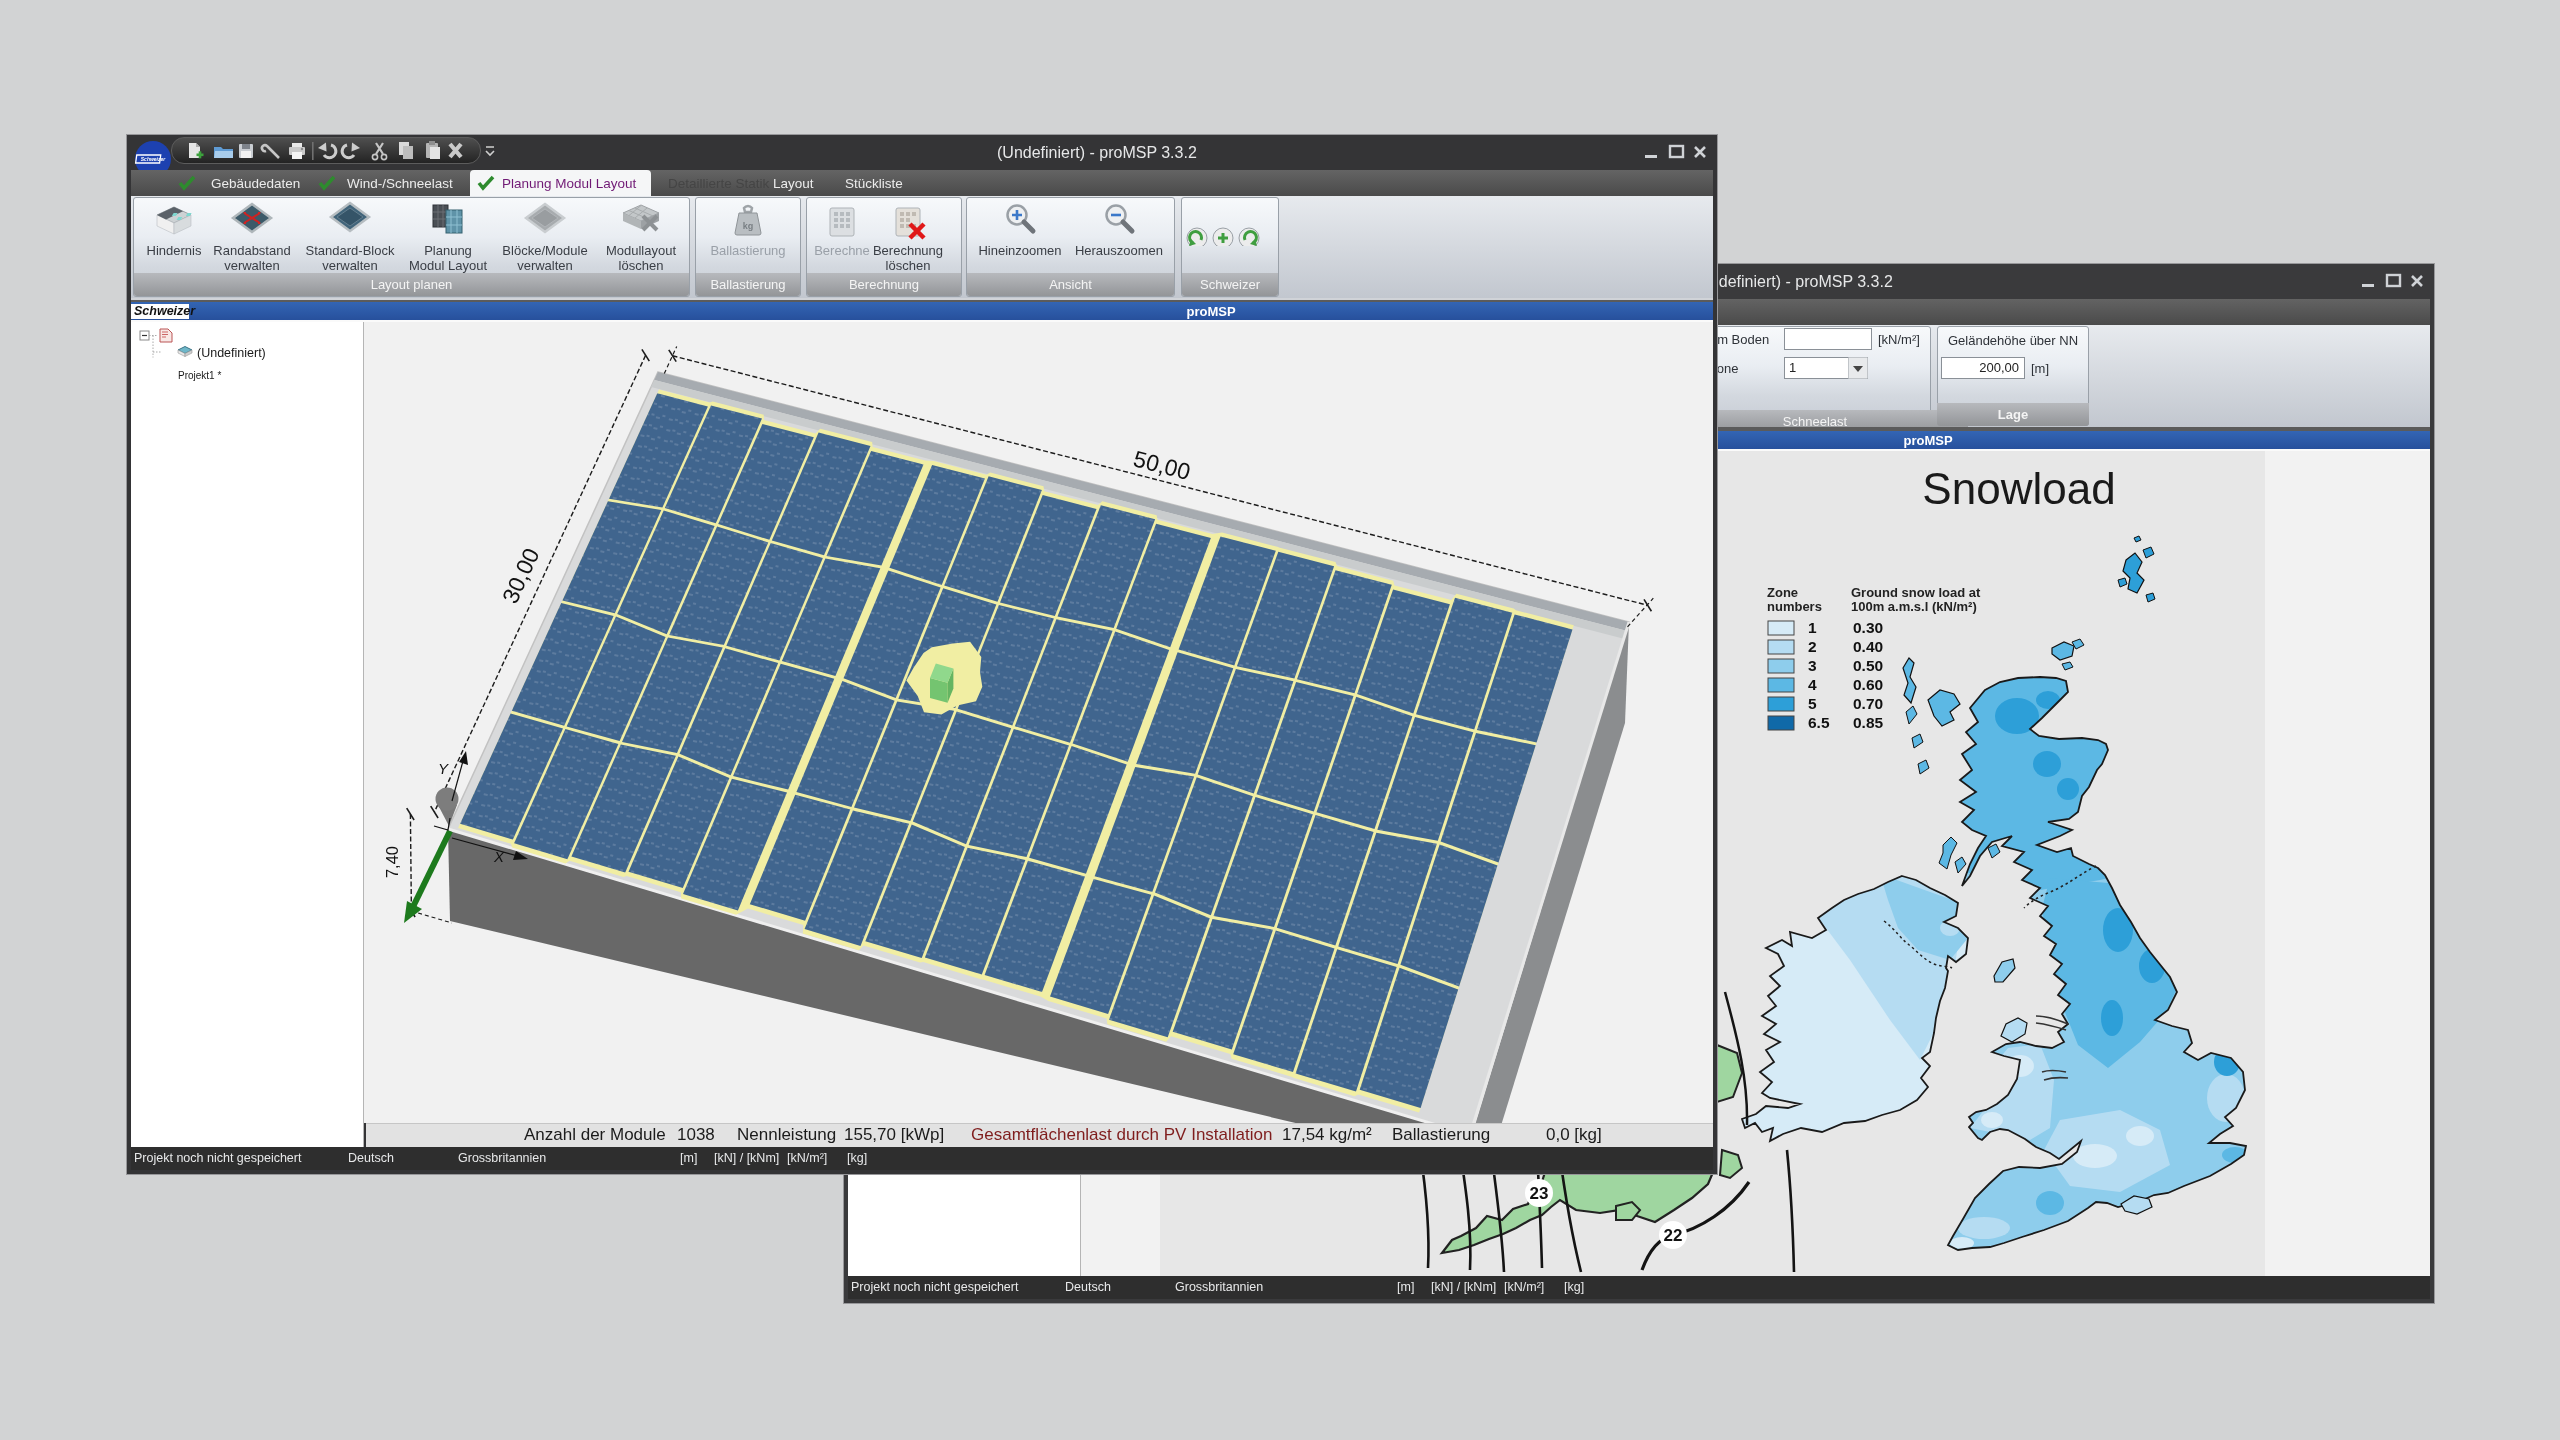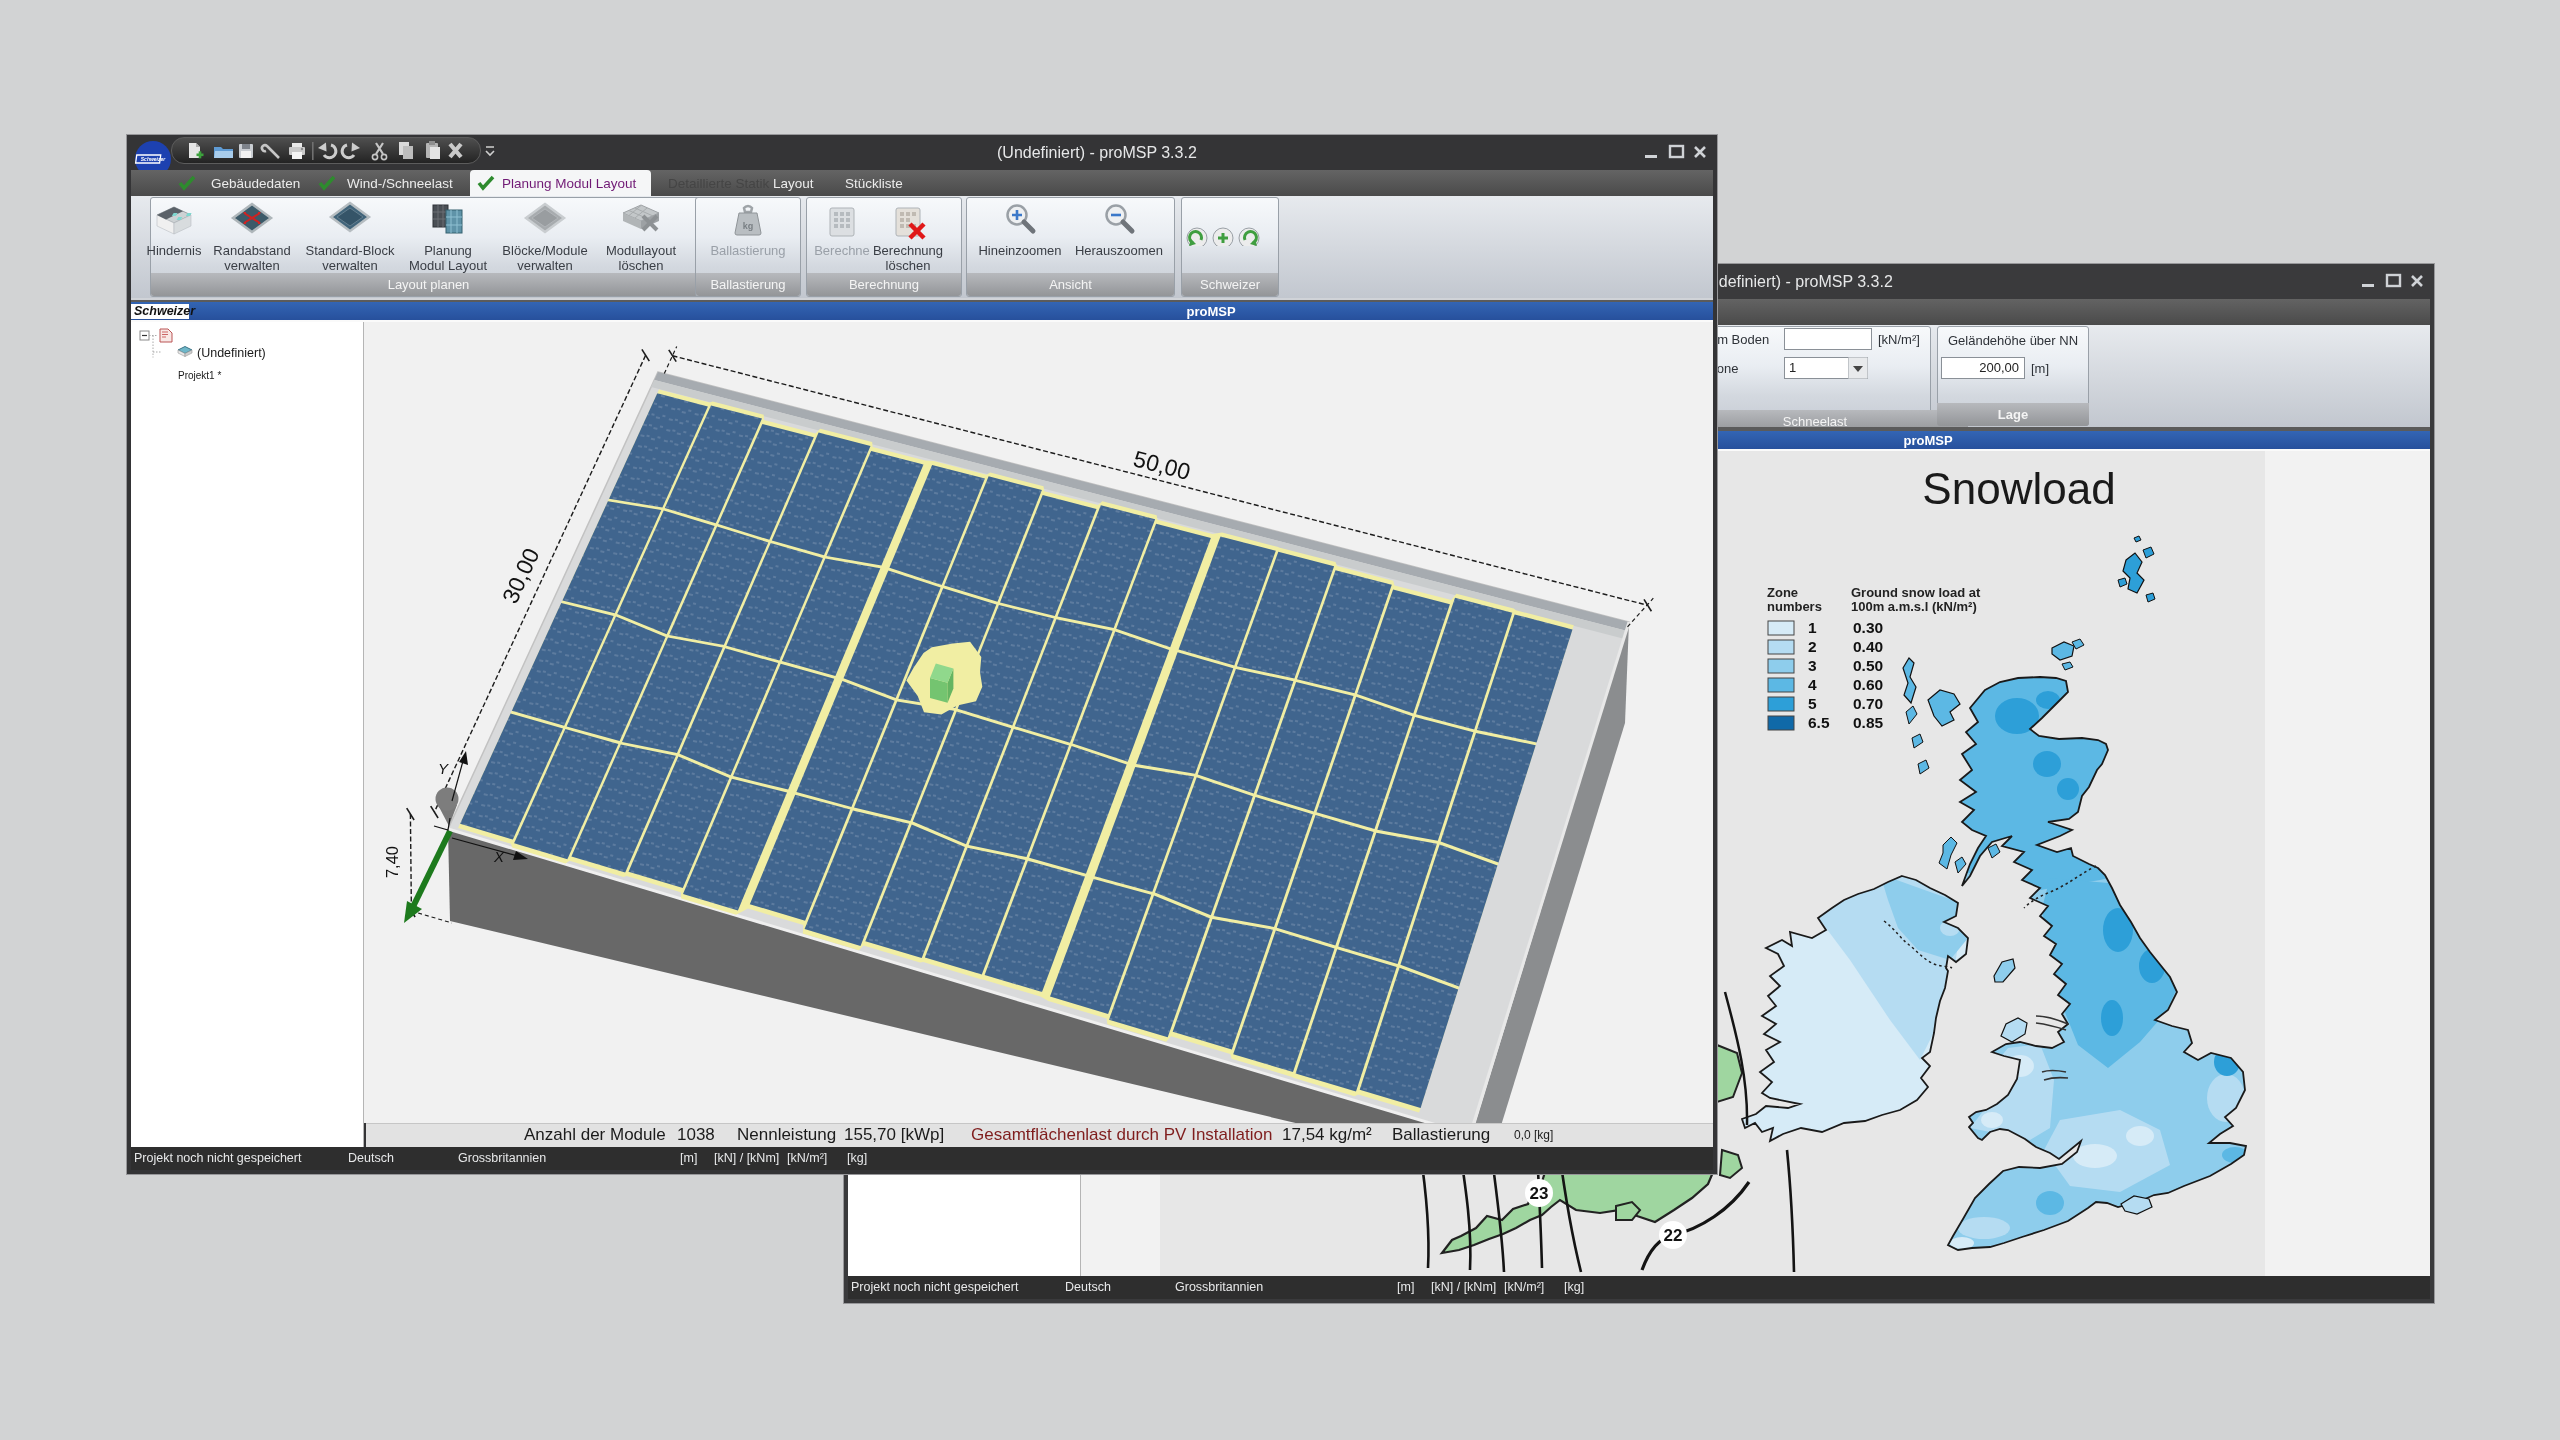--- a/index.html
+++ b/index.html
@@ -225,21 +225,21 @@
   </svg>
 <div style="left:347px;top:176px;font-size:13.5px;color:#ececec;">Wind-/Schneelast</div>
 <svg style="left:475px;top:173px" width="22" height="20" viewBox="0 0 22 20">
     <path d="M4,10 L8,15 L18,4" stroke="#2e8b2e" stroke-width="3.6" fill="none"></path>
   </svg>
 <div style="left:502px;top:176px;font-size:13.5px;color:#701a75;">Planung Modul Layout</div>
 <div style="left:668px;top:176px;font-size:13.5px;color:#454545;">Detaillierte Statik</div>
 <div style="left:773px;top:176px;font-size:13.5px;color:#ececec;">Layout</div>
 <div style="left:845px;top:176px;font-size:13.5px;color:#ececec;">Stückliste</div>
 <div style="left:131px;top:196px;width:1582px;height:102px;background:linear-gradient(#e7eaee,#c2c7cf);"></div>
-<div class="grp" style="left:150px;top:197px;width:557px;height:100px;">
+<div class="grp" style="left:133px;top:197px;width:557px;height:100px;">
     <div class="grpl">Layout planen</div>
   </div>
 <div class="grp" style="left:695px;top:197px;width:106px;height:100px;">
     <div class="grpl">Ballastierung</div>
   </div>
 <div class="grp" style="left:806px;top:197px;width:156px;height:100px;">
     <div class="grpl">Berechnung</div>
   </div>
 <div class="grp" style="left:966px;top:197px;width:209px;height:100px;">
     <div class="grpl">Ansicht</div>
@@ -496,20 +496,20 @@
 <path d="M434,826 l14,4 l2,-12" fill="none" stroke="#111" stroke-width="1.2"></path>
   </svg>
 <div style="left:366px;top:1123px;width:1347px;height:24px;background:#e2e2e2;border-top:1px solid #c6c6c6;"></div>
 <div style="left:524px;top:1123px;font-size:17px;color:#1b1b1b;white-space:nowrap;line-height:24px;">Anzahl der Module</div>
 <div style="left:677px;top:1123px;font-size:17px;color:#1b1b1b;white-space:nowrap;line-height:24px;">1038</div>
 <div style="left:737px;top:1123px;font-size:17px;color:#1b1b1b;white-space:nowrap;line-height:24px;">Nennleistung</div>
 <div style="left:844px;top:1123px;font-size:17px;color:#1b1b1b;white-space:nowrap;line-height:24px;">155,70 [kWp]</div>
 <div style="left:971px;top:1123px;font-size:17px;color:#7f1d1d;white-space:nowrap;line-height:24px;">Gesamtflächenlast durch PV Installation</div>
 <div style="left:1282px;top:1123px;font-size:17px;color:#1b1b1b;white-space:nowrap;line-height:24px;">17,54 kg/m²</div>
 <div style="left:1392px;top:1123px;font-size:17px;color:#1b1b1b;white-space:nowrap;line-height:24px;">Ballastierung</div>
-<div style="left:1514px;top:1123px;font-size:12px;color:#1b1b1b;white-space:nowrap;line-height:24px;">0,0 [kg]</div>
+<div style="left:1546px;top:1123px;font-size:17px;color:#1b1b1b;white-space:nowrap;line-height:24px;">0,0 [kg]</div>
 <div style="left:131px;top:1147px;width:1582px;height:23px;background:#2e2e2e;"></div>
 <div style="left:134px;top:1147px;font-size:12.5px;color:#e8e9ea;white-space:nowrap;line-height:23px;">Projekt noch nicht gespeichert</div>
 <div style="left:348px;top:1147px;font-size:12.5px;color:#e8e9ea;white-space:nowrap;line-height:23px;">Deutsch</div>
 <div style="left:458px;top:1147px;font-size:12.5px;color:#e8e9ea;white-space:nowrap;line-height:23px;">Grossbritannien</div>
 <div style="left:680px;top:1147px;font-size:12.5px;color:#e8e9ea;white-space:nowrap;line-height:23px;">[m]</div>
 <div style="left:714px;top:1147px;font-size:12.5px;color:#e8e9ea;white-space:nowrap;line-height:23px;">[kN] / [kNm]</div>
 <div style="left:787px;top:1147px;font-size:12.5px;color:#e8e9ea;white-space:nowrap;line-height:23px;">[kN/m²]</div>
 <div style="left:847px;top:1147px;font-size:12.5px;color:#e8e9ea;white-space:nowrap;line-height:23px;">[kg]</div>
 </body></html>

